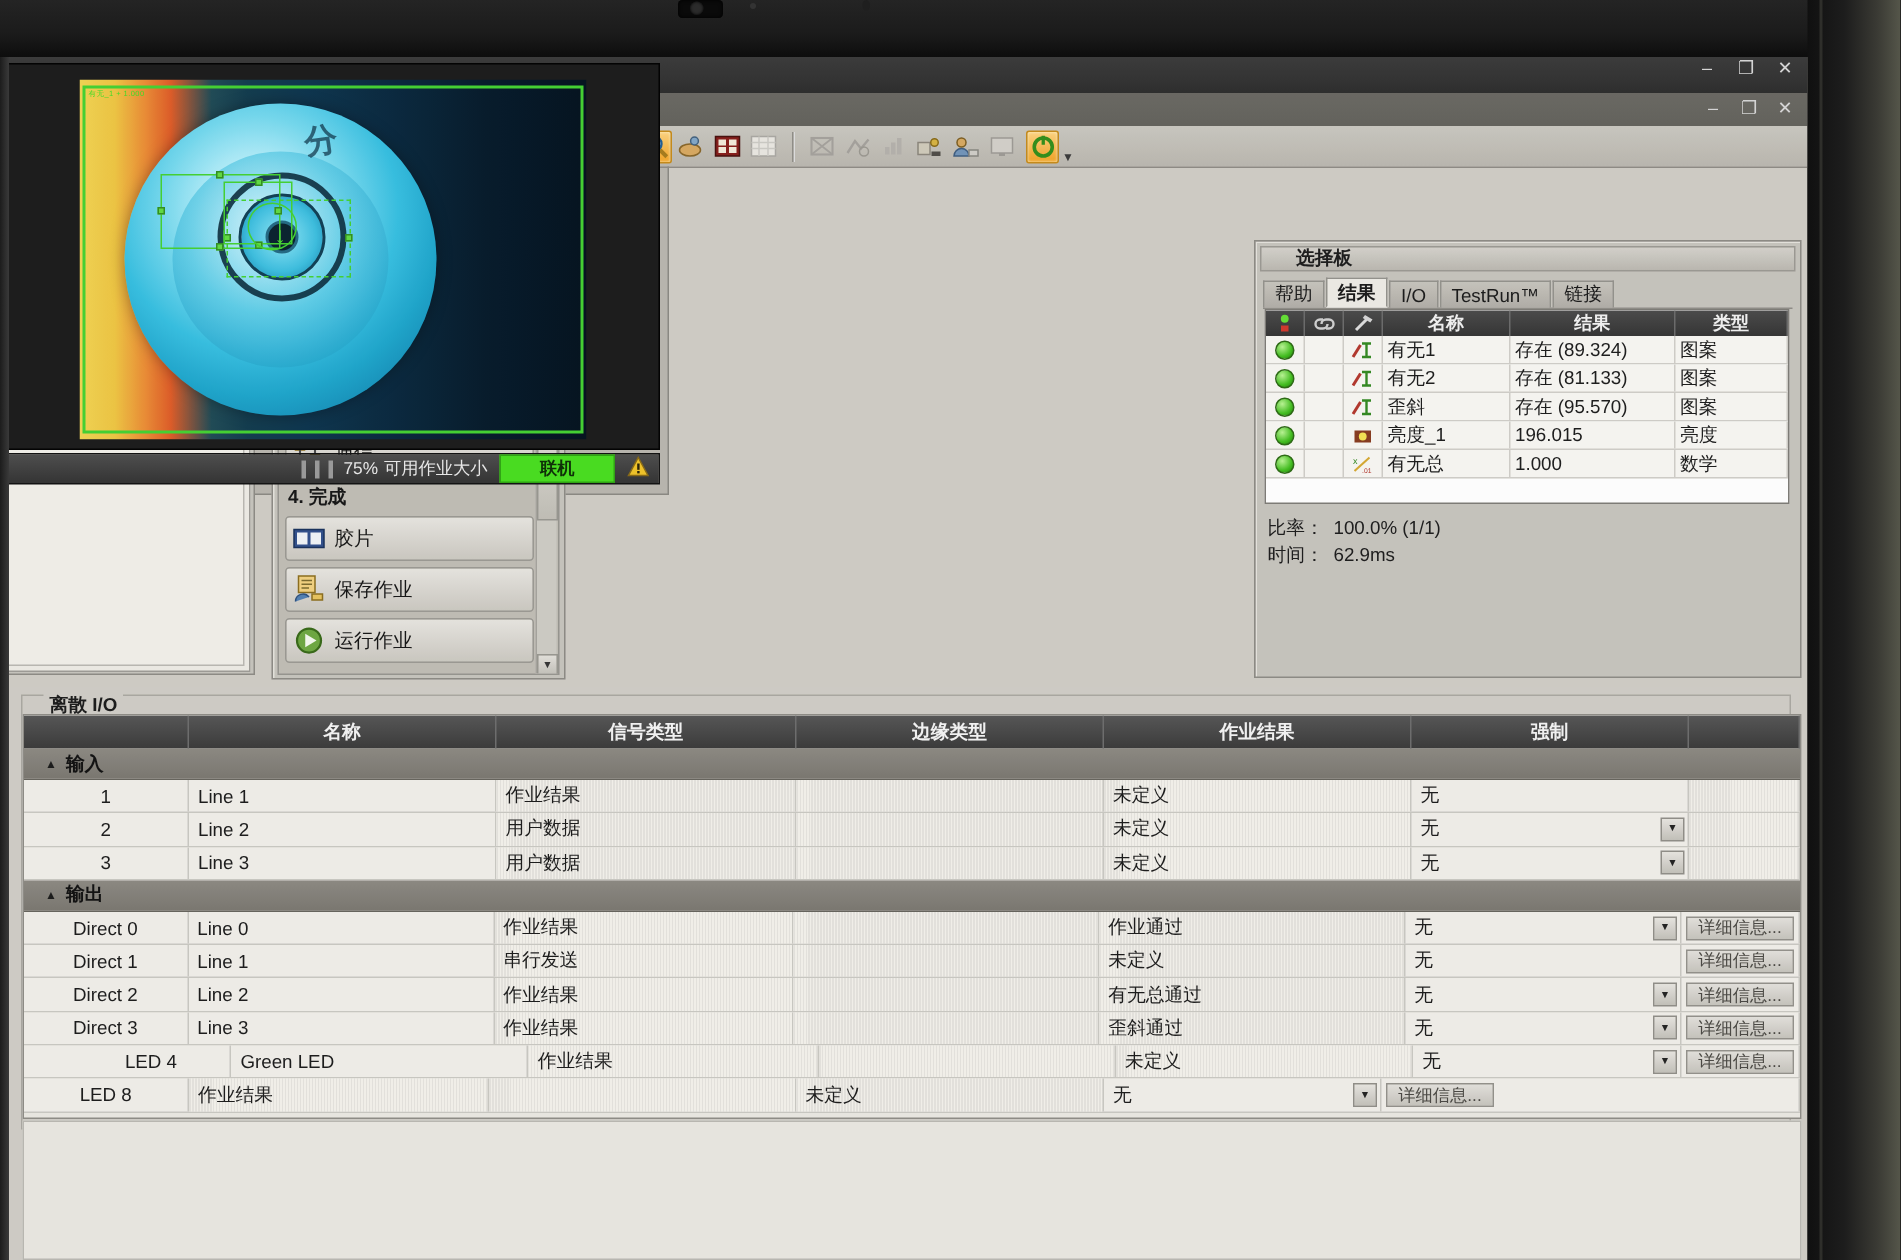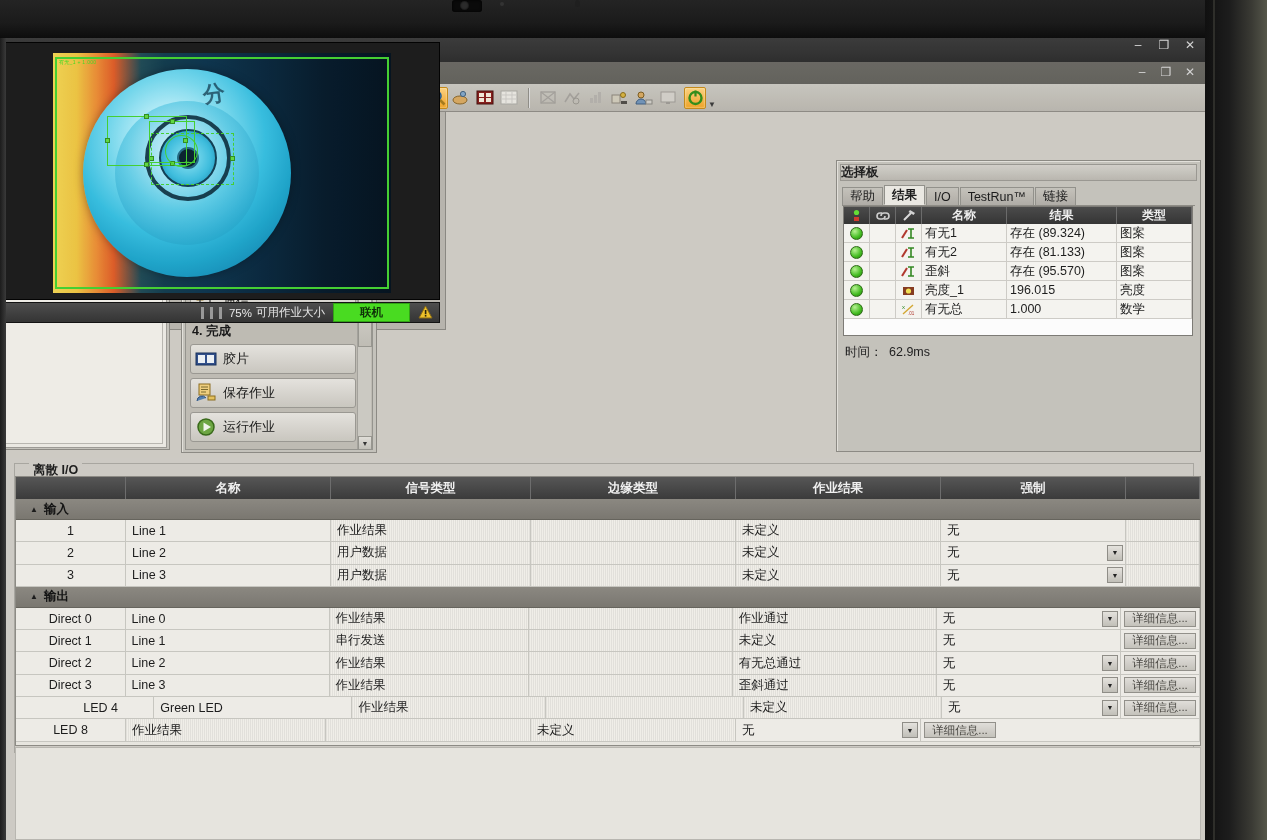--- a/index.html
+++ b/index.html
@@ -124,21 +124,21 @@
       background:linear-gradient(180deg,#4d4d4d,#333); border:1px solid #111;
       display:flex; align-items:center; color:#e9e9e9; font-size:11.5px; }
   .sbsep { width:3px; height:12px; background:#9a9a9a; margin:0 3px; }
   #online-badge { background:#41e016; color:#0b2f04; font-weight:bold;
       padding:1px 26px; margin-left:8px; font-size:11.5px; border:1px solid #2aa60c; }
 
   
   #palette-panel { left:836px; top:122px; width:365px; height:292px; }
   #palette-title { position:absolute; left:3px; top:3px; width:357px; height:17px;
       background:linear-gradient(180deg,#d4d1ca,#bab7b0); border:1px solid #9b9992;
-      display:flex; align-items:center; padding-left:0; font-size:12.5px; font-weight:bold; }
+      display:flex; align-items:center; padding-left:23px; font-size:12.5px; font-weight:bold; }
   #tabs { position:absolute; left:5px; top:25px; width:353px; height:20px;
       display:flex; align-items:flex-end; border-bottom:1px solid #8e8c86; }
   .tab { height:18px; padding:0 7px; display:flex; align-items:center; font-size:12.5px;
       background:linear-gradient(180deg,#c6c3bc,#b0ada6); border:1px solid #93918b;
       border-bottom:none; margin-right:1px; color:#1a1a1a; }
   .tab.active { background:#eceae4; height:20px; font-weight:bold; border-bottom:1px solid #eceae4; }
   #results-table { position:absolute; left:6px; top:45px; width:350px; height:130px;
       background:#fff; border:1px solid #7d7b75; overflow:hidden; }
   #rt-head { display:flex; height:17px; background:linear-gradient(180deg,#4a4a4a,#343434);
       color:#f0f0f0; font-size:12px; }
@@ -712,20 +712,24 @@
               </svg>
           </div>
           <div class="c" style="width:85px;">有无总</div>
           <div class="c" style="width:110px;">1.000</div>
           <div class="c" style="flex:1;">数学</div>
         </div>
       </div>
 
       <div id="palette-stats">
         <div>
+          <span class="k">比率：</span>
+          <span>100.0% (1/1)</span>
+        </div>
+        <div>
           <span class="k">时间：</span>
           <span>62.9ms</span>
         </div>
       </div>
     </div>
 
     <div id="io-pane">
       <div id="io-group">
         <span id="io-legend">离散 I/O</span>
       </div>

